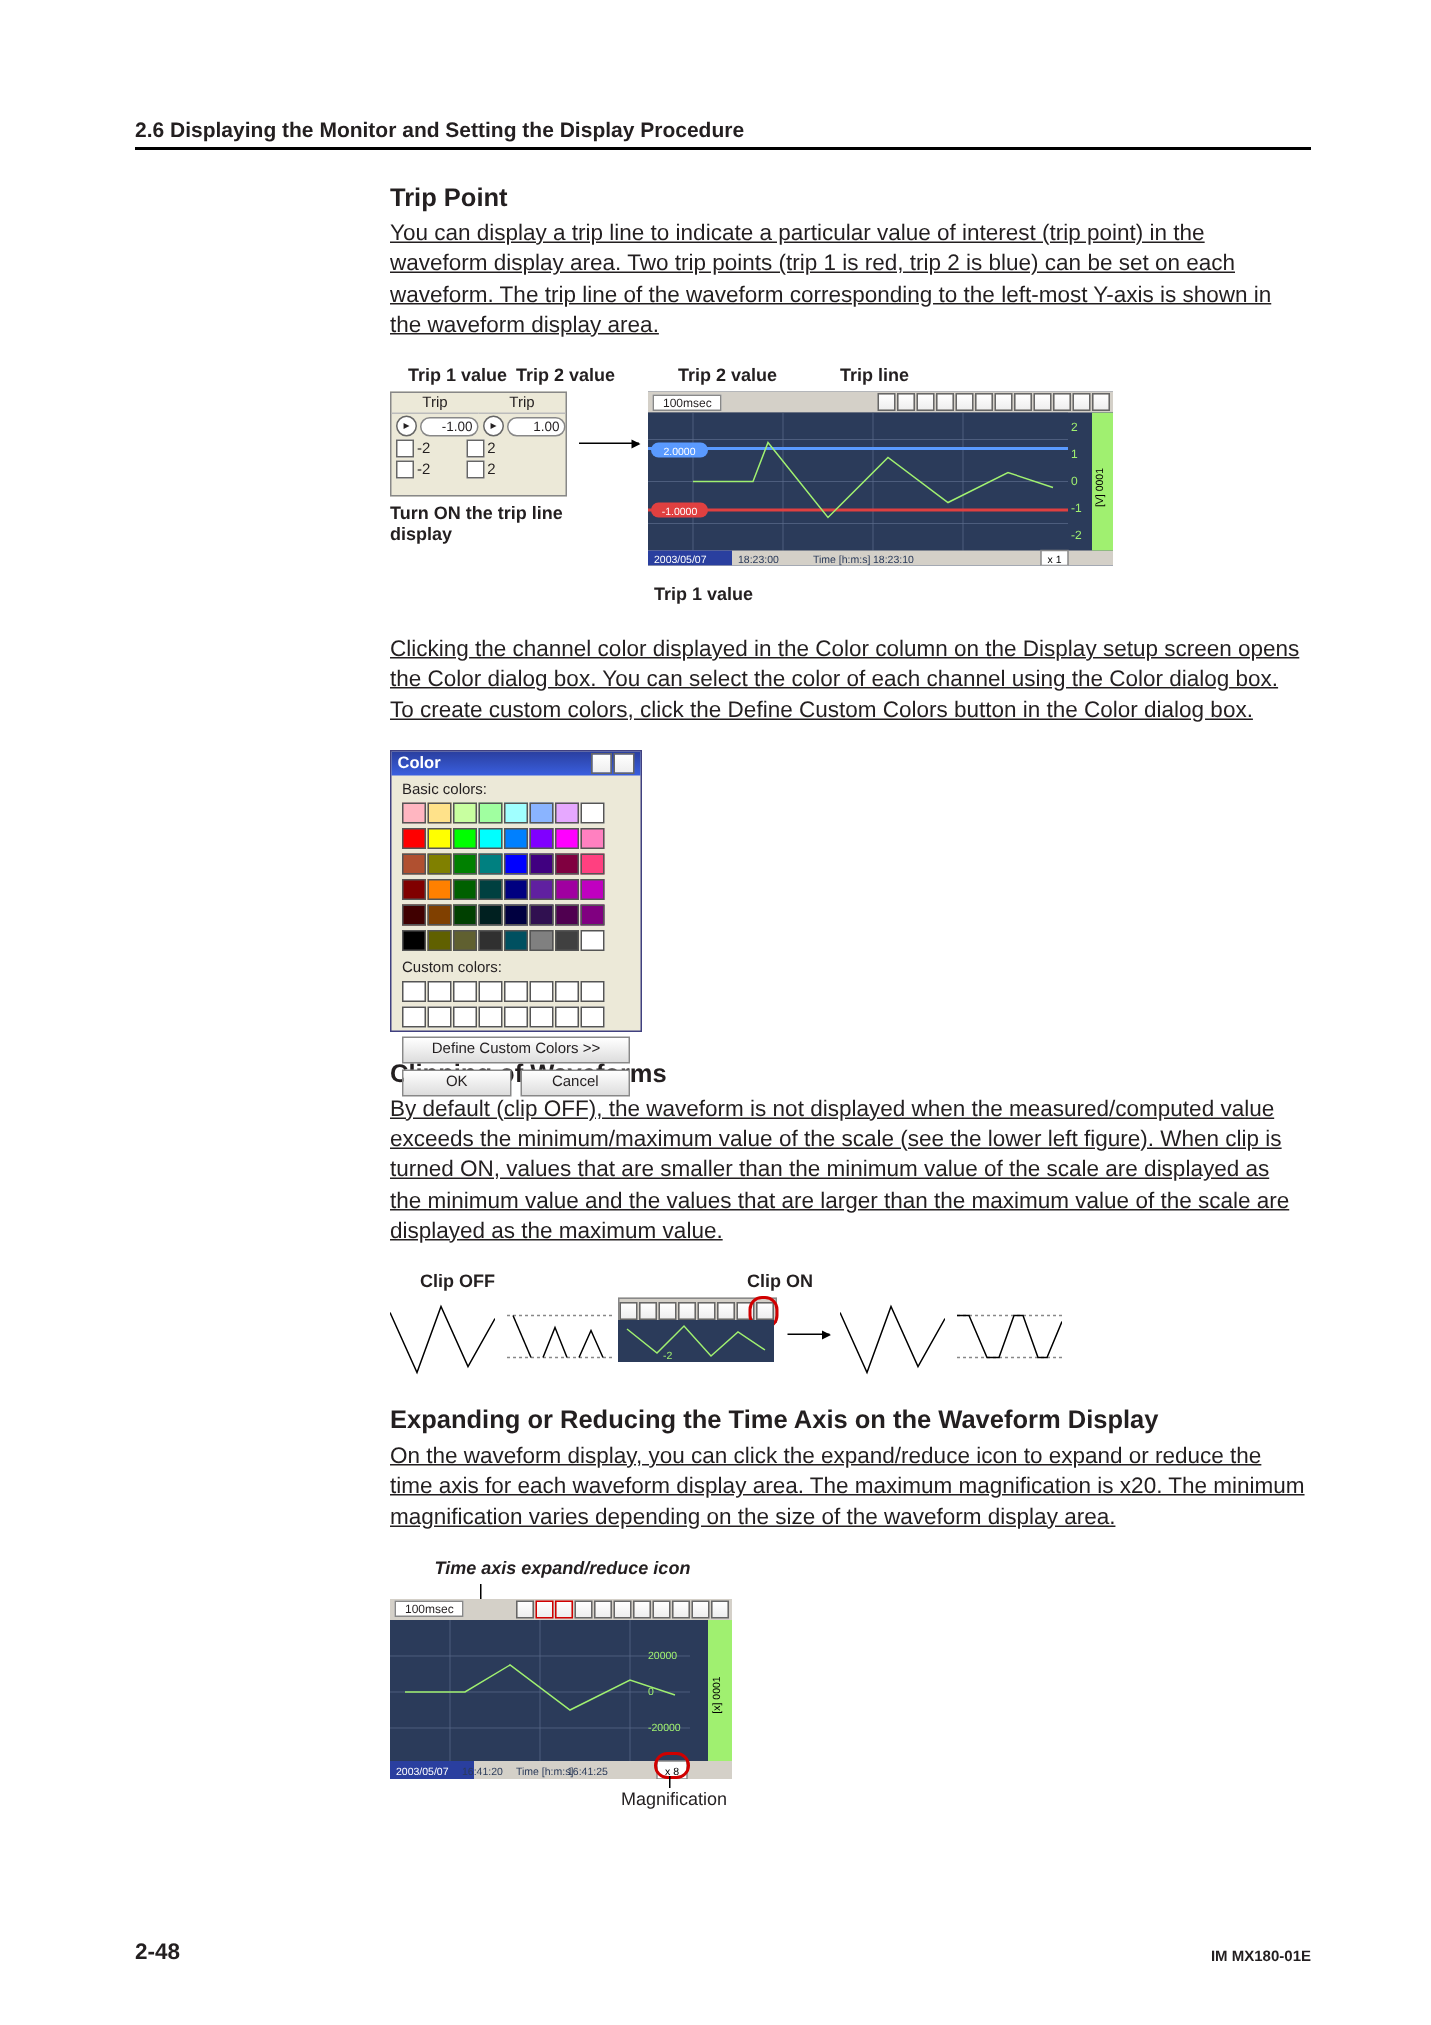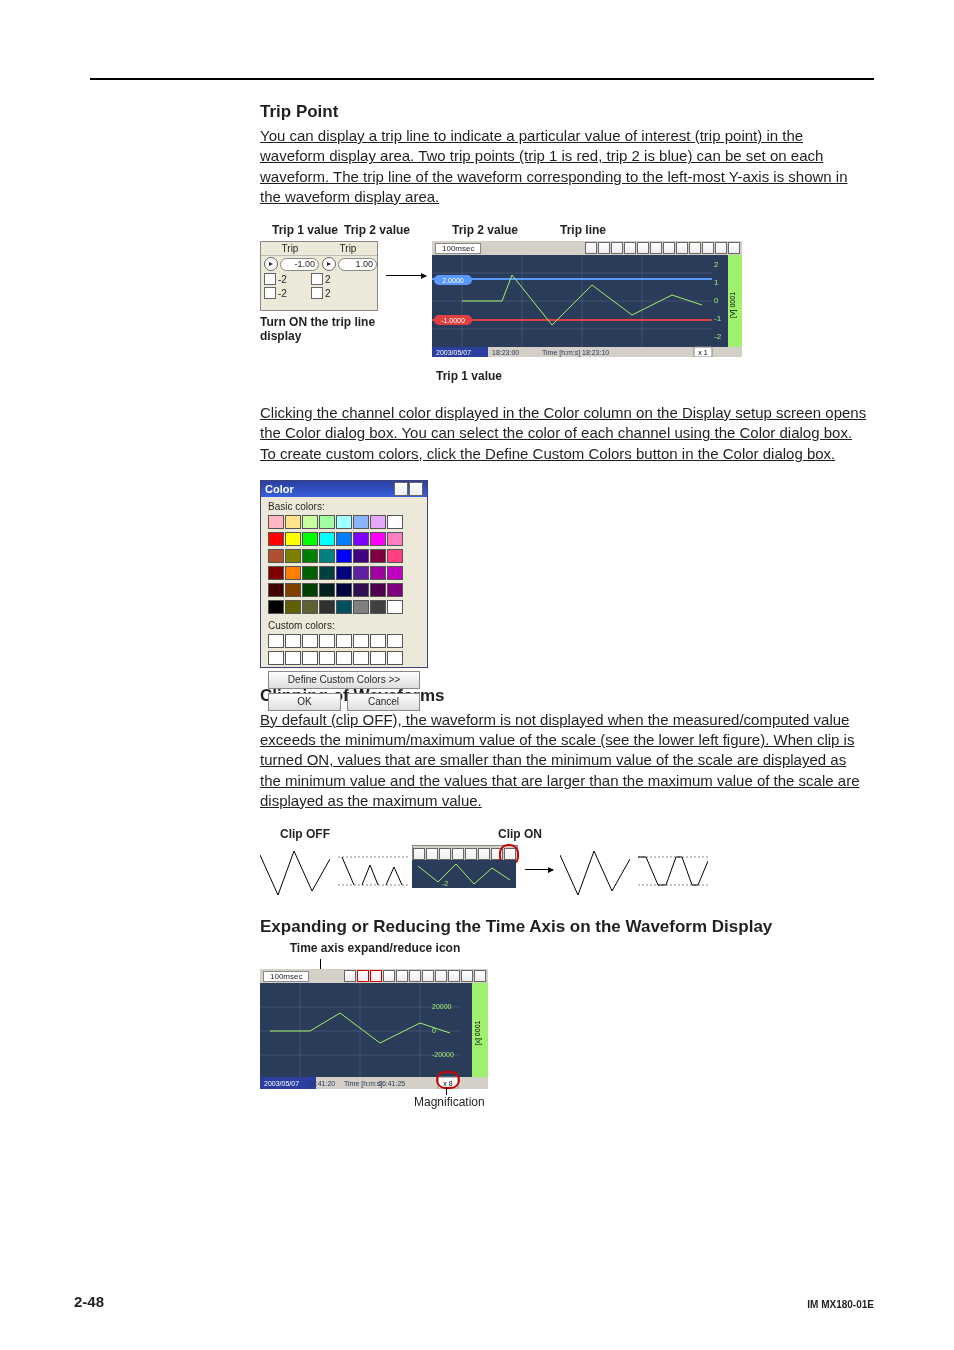--- a/index.html
+++ b/index.html
@@ -26,21 +26,21 @@
     font-size:14px;
     margin-bottom:4px;
   }
   .rule{height:2px;background:#000;margin-bottom:22px;}
   .col{margin-left:170px;margin-right:4px;}
   .h3{font-weight:bold;font-size:17px;margin:0 0 4px 0;}
   .para{font-size:15px;line-height:1.35;margin:0 0 16px 0;text-decoration:underline;}
   .figure-block{margin:0 0 18px 0;position:relative;}
   .cap{font-size:12px;font-weight:bold;}
   .footer-left{
-    position:absolute;left:74px;bottom:40px;
+    position:absolute;left:90px;bottom:40px;
     font-weight:bold;font-size:15px;
   }
   .footer-right{
     position:absolute;right:80px;bottom:40px;
     font-weight:bold;font-size:10px;
   }
 
   
   .fig1{height:162px;}
   .fig1 .caprow{position:absolute;top:0;left:0;right:0;}
@@ -100,36 +100,37 @@
   .fig3{height:72px;}
   .fig3 .panel{position:absolute;width:70px;height:52px;top:18px;}
   .fig3 .tb{position:absolute;top:18px;left:152px;width:104px;height:15px;background:#d4d0c8;border:1px solid #888;display:flex;align-items:center;}
   .fig3 .tb .iconrow{display:flex;gap:1px;margin-left:auto;margin-right:2px;}
   .fig3 .tb .highlight{position:absolute;left:86px;top:-2px;width:16px;height:18px;border:2px solid #d00000;border-radius:9px;}
   .fig3 .arrow{position:absolute;top:42px;left:265px;width:28px;border-top:1px solid #000;}
   .fig3 .arrow::after{content:"";position:absolute;right:-1px;top:-3px;border-left:6px solid #000;border-top:3px solid transparent;border-bottom:3px solid transparent;}
 
   
   .fig4{height:168px;}
-  .fig4 .cap-top{font-size:12px;font-weight:bold;text-align:center;margin:0 0 3px 0;width:230px;}
+  .fig4 .cap-top{font-size:12px;font-weight:bold;text-align:center;margin:0 0 3px 0;width:230px;font-style:italic;}
   .fig4 .box{
     position:absolute;top:28px;left:0;width:228px;height:120px;background:var(--fig-bg);
   }
   .fig4 .box .toolbar{height:14px;background:#d4d0c8;display:flex;align-items:center;font-size:9px;}
   .fig4 .box .toolbar .ms{background:#fff;border:1px solid #888;padding:0 6px;margin:0 2px 0 3px;font-size:8px;}
   .fig4 .box .toolbar .iconrow{margin-left:auto;display:flex;gap:1px;padding-right:2px;}
   .fig4 .top-arrow{position:absolute;top:18px;left:60px;height:10px;border-left:1px solid #000;}
   .fig4 .cap-bot{position:absolute;top:154px;left:154px;font-size:12px;font-weight:normal;}
   .fig4 .bot-arrow{position:absolute;top:146px;left:186px;height:8px;border-left:1px solid #000;}
   .fig4 .bot-circle{position:absolute;top:130px;left:176px;width:20px;height:14px;border:2px solid #d00000;border-radius:10px;}
 </style>
 </head>
 <body>
 
 <div class="page">
+  <div class="running-head">2.6  Displaying the Monitor and Setting the Display Procedure</div>
   <div class="rule"></div>
 
   <div class="col">
 
     <div class="h3">Trip Point</div>
     <p class="para">You can display a trip line to indicate a particular value of interest (trip point) in the waveform display area. Two trip points (trip 1 is red, trip 2 is blue) can be set on each waveform. The trip line of the waveform corresponding to the left-most Y-axis is shown in the waveform display area.</p>
 
     <div class="figure-block fig1">
       <div class="caprow">
         <span style="left:12px">Trip 1 value</span>
@@ -376,20 +377,21 @@
         <polyline points="0,10 18,50 34,6 52,46 70,14" fill="none" stroke="#000"></polyline>
       </svg>
       <svg class="panel" style="left:378" width="70" height="52">
         <line x1="0" y1="12" x2="70" y2="12" stroke="#888" stroke-dasharray="2"></line>
         <line x1="0" y1="40" x2="70" y2="40" stroke="#888" stroke-dasharray="2"></line>
         <polyline points="0,12 8,12 20,40 28,40 38,12 44,12 54,40 60,40 70,16" fill="none" stroke="#000"></polyline>
       </svg>
     </div>
 
     <div class="h3">Expanding or Reducing the Time Axis on the Waveform Display</div>
+    <p class="para">On the waveform display, you can click the expand/reduce icon to expand or reduce the time axis for each waveform display area. The maximum magnification is x20. The minimum magnification varies depending on the size of the waveform display area.</p>
 
     <div class="figure-block fig4">
       <div class="cap-top">Time axis expand/reduce icon</div>
       <div class="top-arrow"></div>
       <div class="box">
         <div class="toolbar">
           <span class="ms">100msec</span>
           <span class="iconrow">
             <span class="tb-ic"></span>
             <span class="tb-ic" style="border-color:#d00000"></span>

